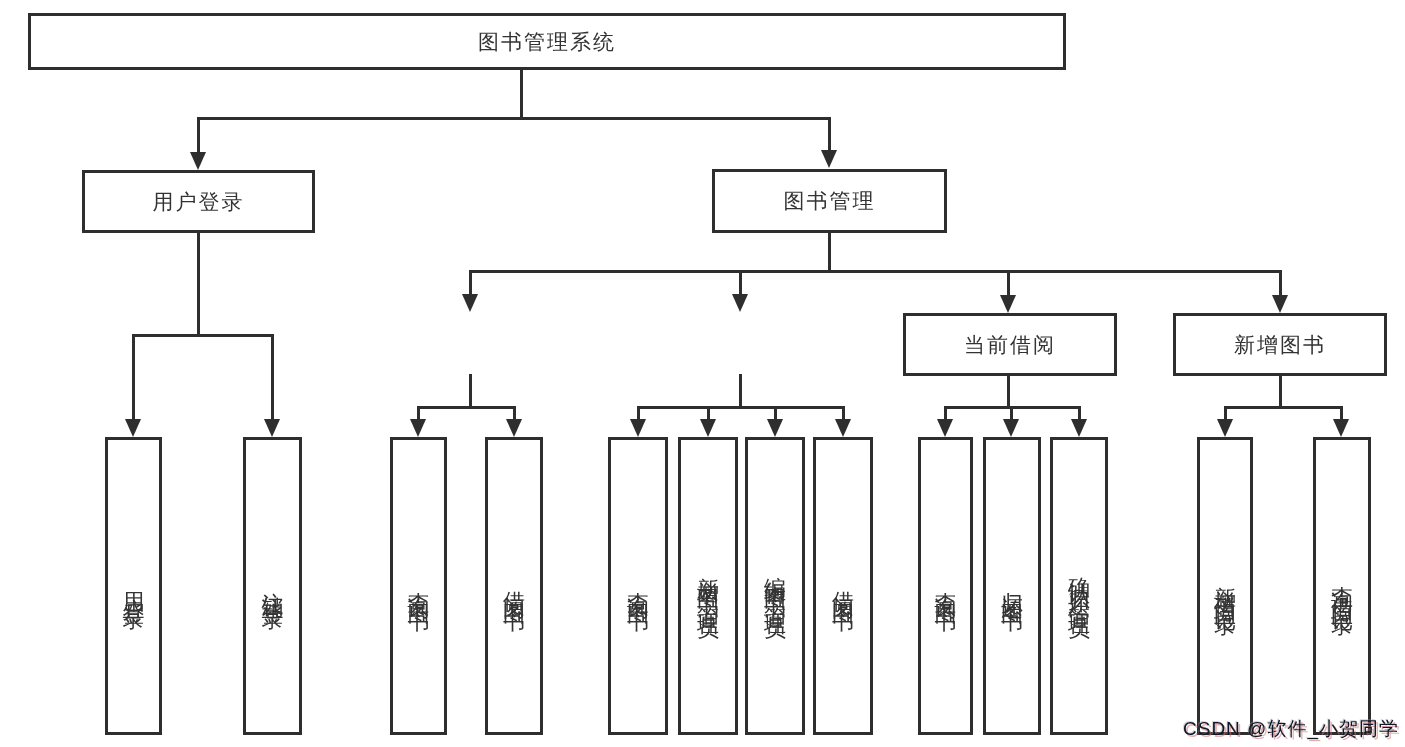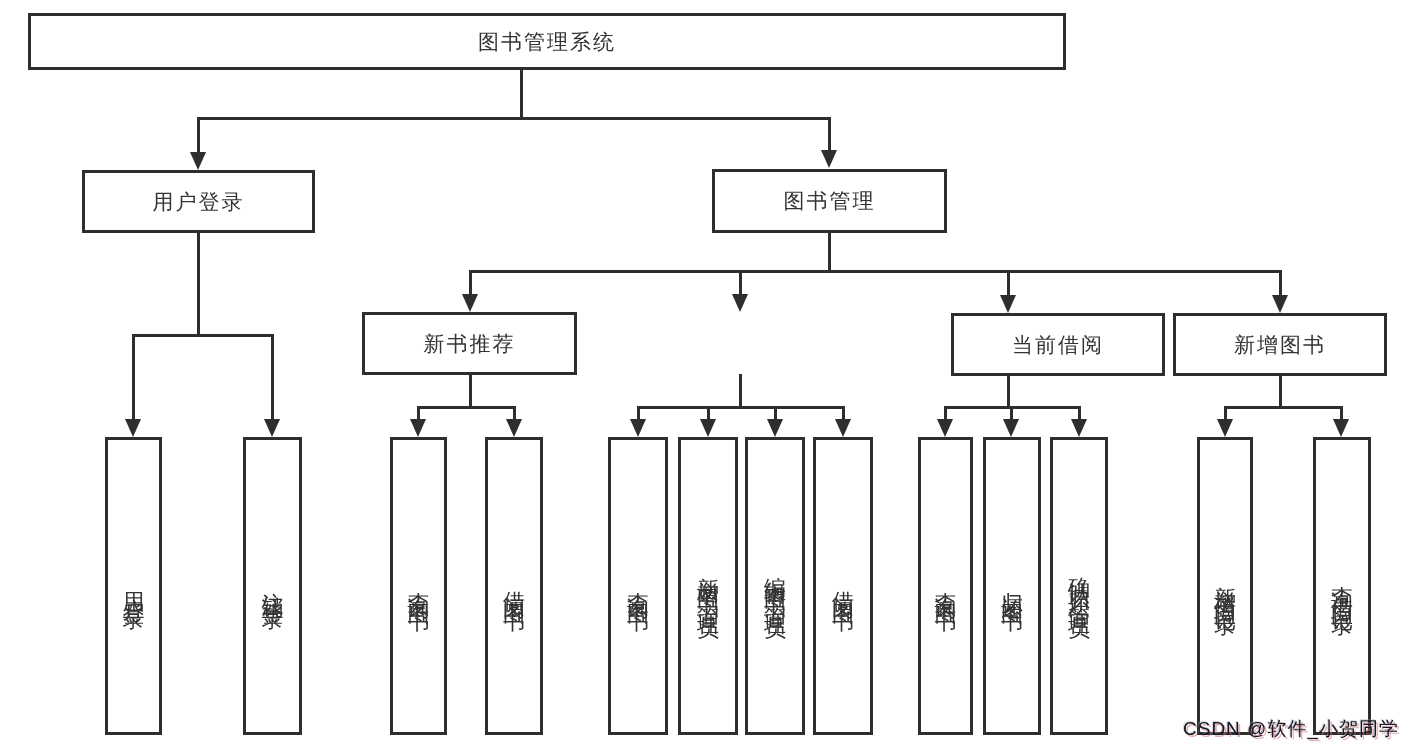--- a/index.html
+++ b/index.html
@@ -93,22 +93,21 @@
     <div class="ar" style="left:1217px;top:419px;"></div>
     <div class="ln" style="left:1340px;top:406px;width:3px;height:16px;"></div>
     <div class="ar" style="left:1333px;top:419px;"></div>
   </div>
 
   <div class="box" style="left:28px;top:13px;width:1038px;height:57px;">图书管理系统</div>
 
   <div class="box" style="left:82px;top:170px;width:233px;height:63px;">用户登录</div>
   <div class="box" style="left:712px;top:169px;width:235px;height:64px;">图书管理</div>
 
-  <div class="box" style="left:362px;top:312px;width:215px;height:63px;">新书推荐</div>
-  <div class="box" style="left:903px;top:313px;width:214px;height:63px;margin-left:48px;">当前借阅</div>
+  <div class="box" style="left:903px;top:313px;width:214px;height:63px;">当前借阅</div>
   <div class="box" style="left:1173px;top:313px;width:214px;height:63px;">新增图书</div>
 
   <div class="leaf" style="left:105px;width:57px;">用户登录</div>
   <div class="leaf" style="left:243px;width:59px;">注销登录</div>
 
   <div class="leaf" style="left:390px;width:57px;">查询图书</div>
   <div class="leaf" style="left:485px;width:58px;">借阅图书</div>
 
   <div class="leaf" style="left:608px;width:60px;">查询图书</div>
   <div class="leaf" style="left:678px;width:60px;">新增图书（管理员）</div>

